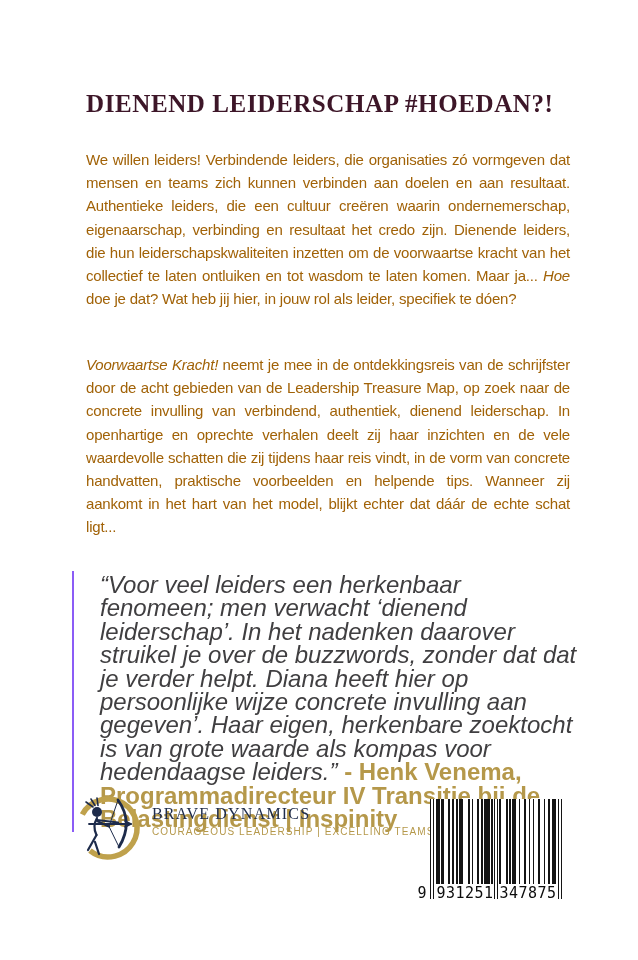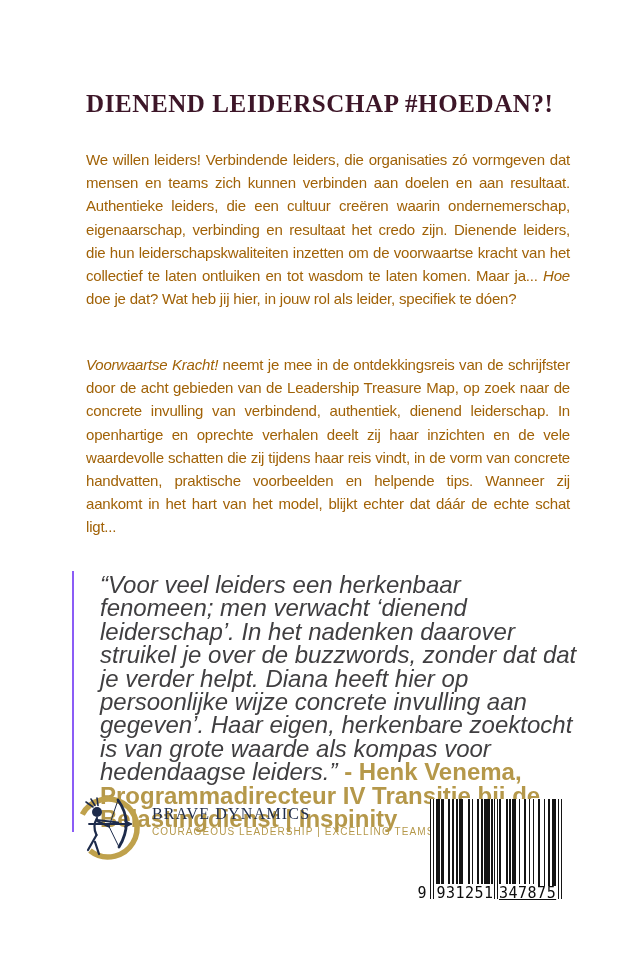--- a/index.html
+++ b/index.html
@@ -111,21 +111,21 @@
     height: 18px;
     font-family: "DejaVu Sans Mono", monospace;
     font-size: 15px;
     line-height: 18px;
     color: #0d0d0d;
     background: #ffffff;
     text-align: center;
   }
   .digits .d-prefix { left: -14px; width: 12px; }
   .digits .d-group1 { left: 6px;  width: 58px; letter-spacing: 0.5px; }
-  .digits .d-group2 { left: 69px; width: 36px; letter-spacing: 0.5px; text-decoration: underline; }
+  .digits .d-group2 { left: 69px; width: 58px; letter-spacing: 0.5px; }
 </style>
 </head>
 <body>
 
 <div class="page">
 
   <h1 class="title">DIENEND LEIDERSCHAP #HOEDAN?!</h1>
 
   <p class="body-para para1"><span>We willen leiders! Verbindende leiders, die organisaties zó vormgeven dat mensen en teams zich kunnen verbinden aan doelen en aan resultaat. Authentieke leiders, die een cultuur creëren waarin ondernemerschap, eigenaarschap, verbinding en resultaat het credo zijn. Dienende leiders, die hun leiderschapskwaliteiten inzetten om de voorwaartse kracht van het collectief te laten ontluiken en tot wasdom te laten komen.  Maar ja... </span><em>Hoe</em><span> doe je dat? Wat heb jij hier, in jouw rol als leider, specifiek te dóen?</span></p>
 

